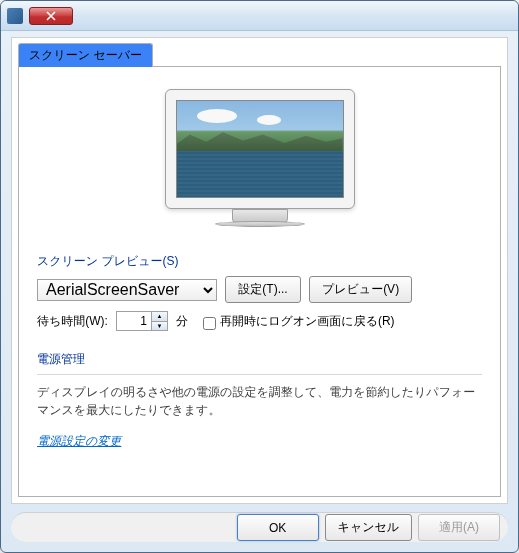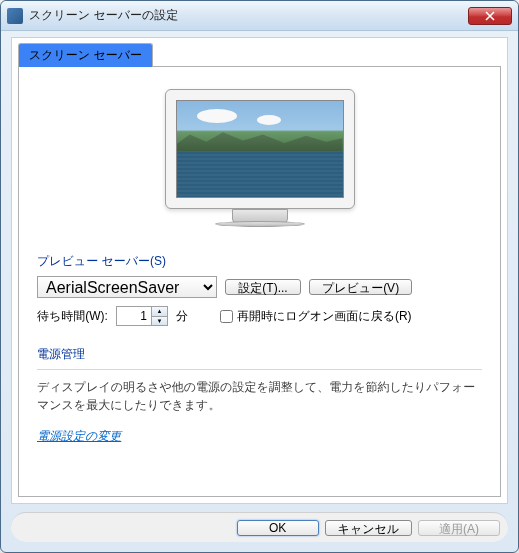--- a/index.html
+++ b/index.html
@@ -143,21 +143,21 @@
 }
 .row { display: flex; align-items: center; gap: 8px; margin-bottom: 8px; }
 select.combo {
   width: 180px; height: 22px;
   border: 1px solid #a0a0a0;
   background: linear-gradient(to bottom,#fff,#eee);
   padding: 0 4px;
   font-family: inherit; font-size: 16px;
 }
 .btn {
-  height: 16px;
+  height: 27px;
   padding: 0 12px;
   background: linear-gradient(to bottom,#fdfdfd,#e8e8e8);
   border: 1px solid #8a8a8a;
   border-radius: 3px;
   font-family: inherit; font-size: 12px;
   cursor: pointer;
   min-width: 76px;
 }
 .btn:disabled { color:#9a9a9a; border-color:#c0c0c0; cursor:default; }
 .spinner {
@@ -167,21 +167,21 @@
 .spinner input {
   width: 34px; border: none; text-align: right; padding: 0 4px;
   font-family: inherit; font-size: 12px;
 }
 .spinner-btns { display:flex; flex-direction:column; width:16px; border-left:1px solid #a0a0a0;}
 .spinner-btns button {
   flex:1; border:none; background:linear-gradient(to bottom,#f4f8fc,#d8e4f0);
   font-size:6px; line-height:1; cursor:pointer; padding:0;
 }
 .spinner-btns button:first-child { border-bottom:1px solid #a0a0a0; }
-.checkbox-row { display:flex; align-items:center; gap:4px; margin-left: 24px;}
+.checkbox-row { display:flex; align-items:flex-end; gap:4px; margin-left: 7px;}
 .checkbox-row input { width:13px; height:13px; }
 .desc { color:#404040; line-height:1.5; margin-bottom:14px; }
 .link { color:#0066cc; text-decoration:underline; cursor:pointer; display:inline-block;font-style:italic; }
 .button-bar {
   position: absolute;
   bottom: 10px; left: 10px; right: 10px;
   height: 30px;
   background: #f0f0f0;
   border-top: 1px solid #d0d0d0;
   display: flex; justify-content: flex-end; align-items: center;
@@ -189,21 +189,20 @@
 }
 .button-bar .btn { min-width: 82px; }
 .btn.default { border-color:#4a80c0; box-shadow: 0 0 2px #6aa0e0; }
 </style>
 </head>
 <body>
 
 <div class="window">
   <div class="titlebar">
     <div class="titlebar-icon"></div>
-    <div class="titlebar-text">スクリーン セーバーの設定</div>
     <div class="close-btn">
       <svg viewBox="0 0 10 10">
           <path d="M1 1 L9 9 M9 1 L1 9" stroke="#fff" stroke-width="1.6"></path>
         </svg>
     </div>
   </div>
 
   <div class="client">
     <div class="tab-strip">
       <div class="tab">
@@ -221,21 +220,21 @@
               <div class="mountain-range"></div>
               <div class="water"></div>
             </div>
           </div>
           <div class="monitor-stand"></div>
           <div class="monitor-base"></div>
         </div>
       </div>
 
       <fieldset>
-        <div class="group-label">プレビュー セーバー(S)</div>
+        <div class="group-label">スクリーン プレビュー(S)</div>
         <div class="row">
           <select class="combo">
             <option>AerialScreenSaver</option>
           </select>
           <button class="btn">設定(T)...</button>
           <button class="btn">プレビュー(V)</button>
         </div>
         <div class="row">
           <span>待ち時間(W):</span>
           <div class="spinner">

